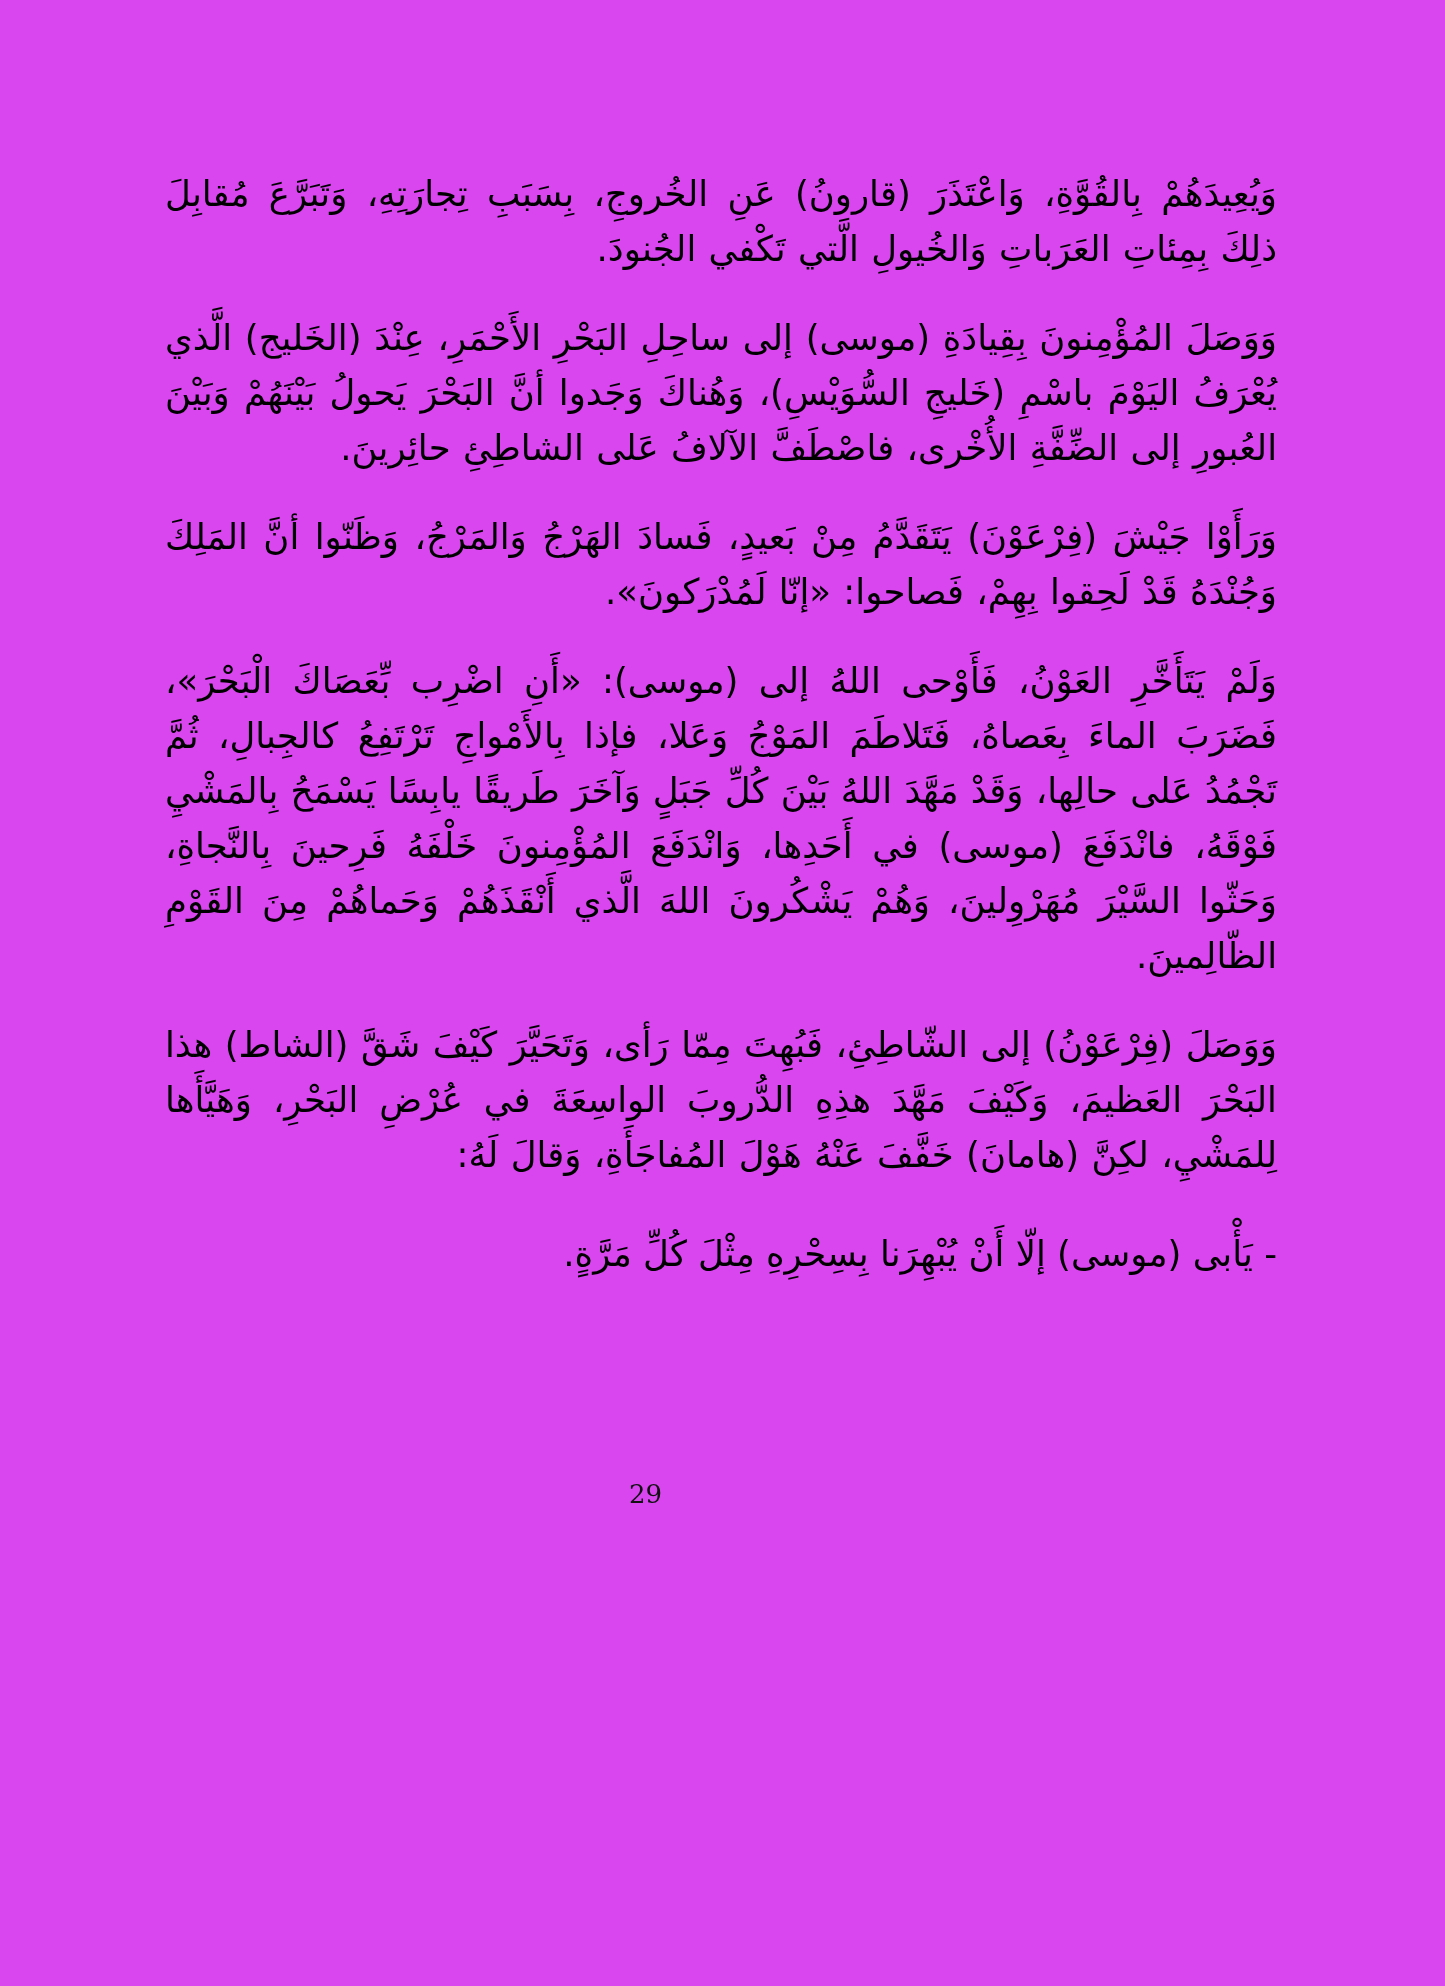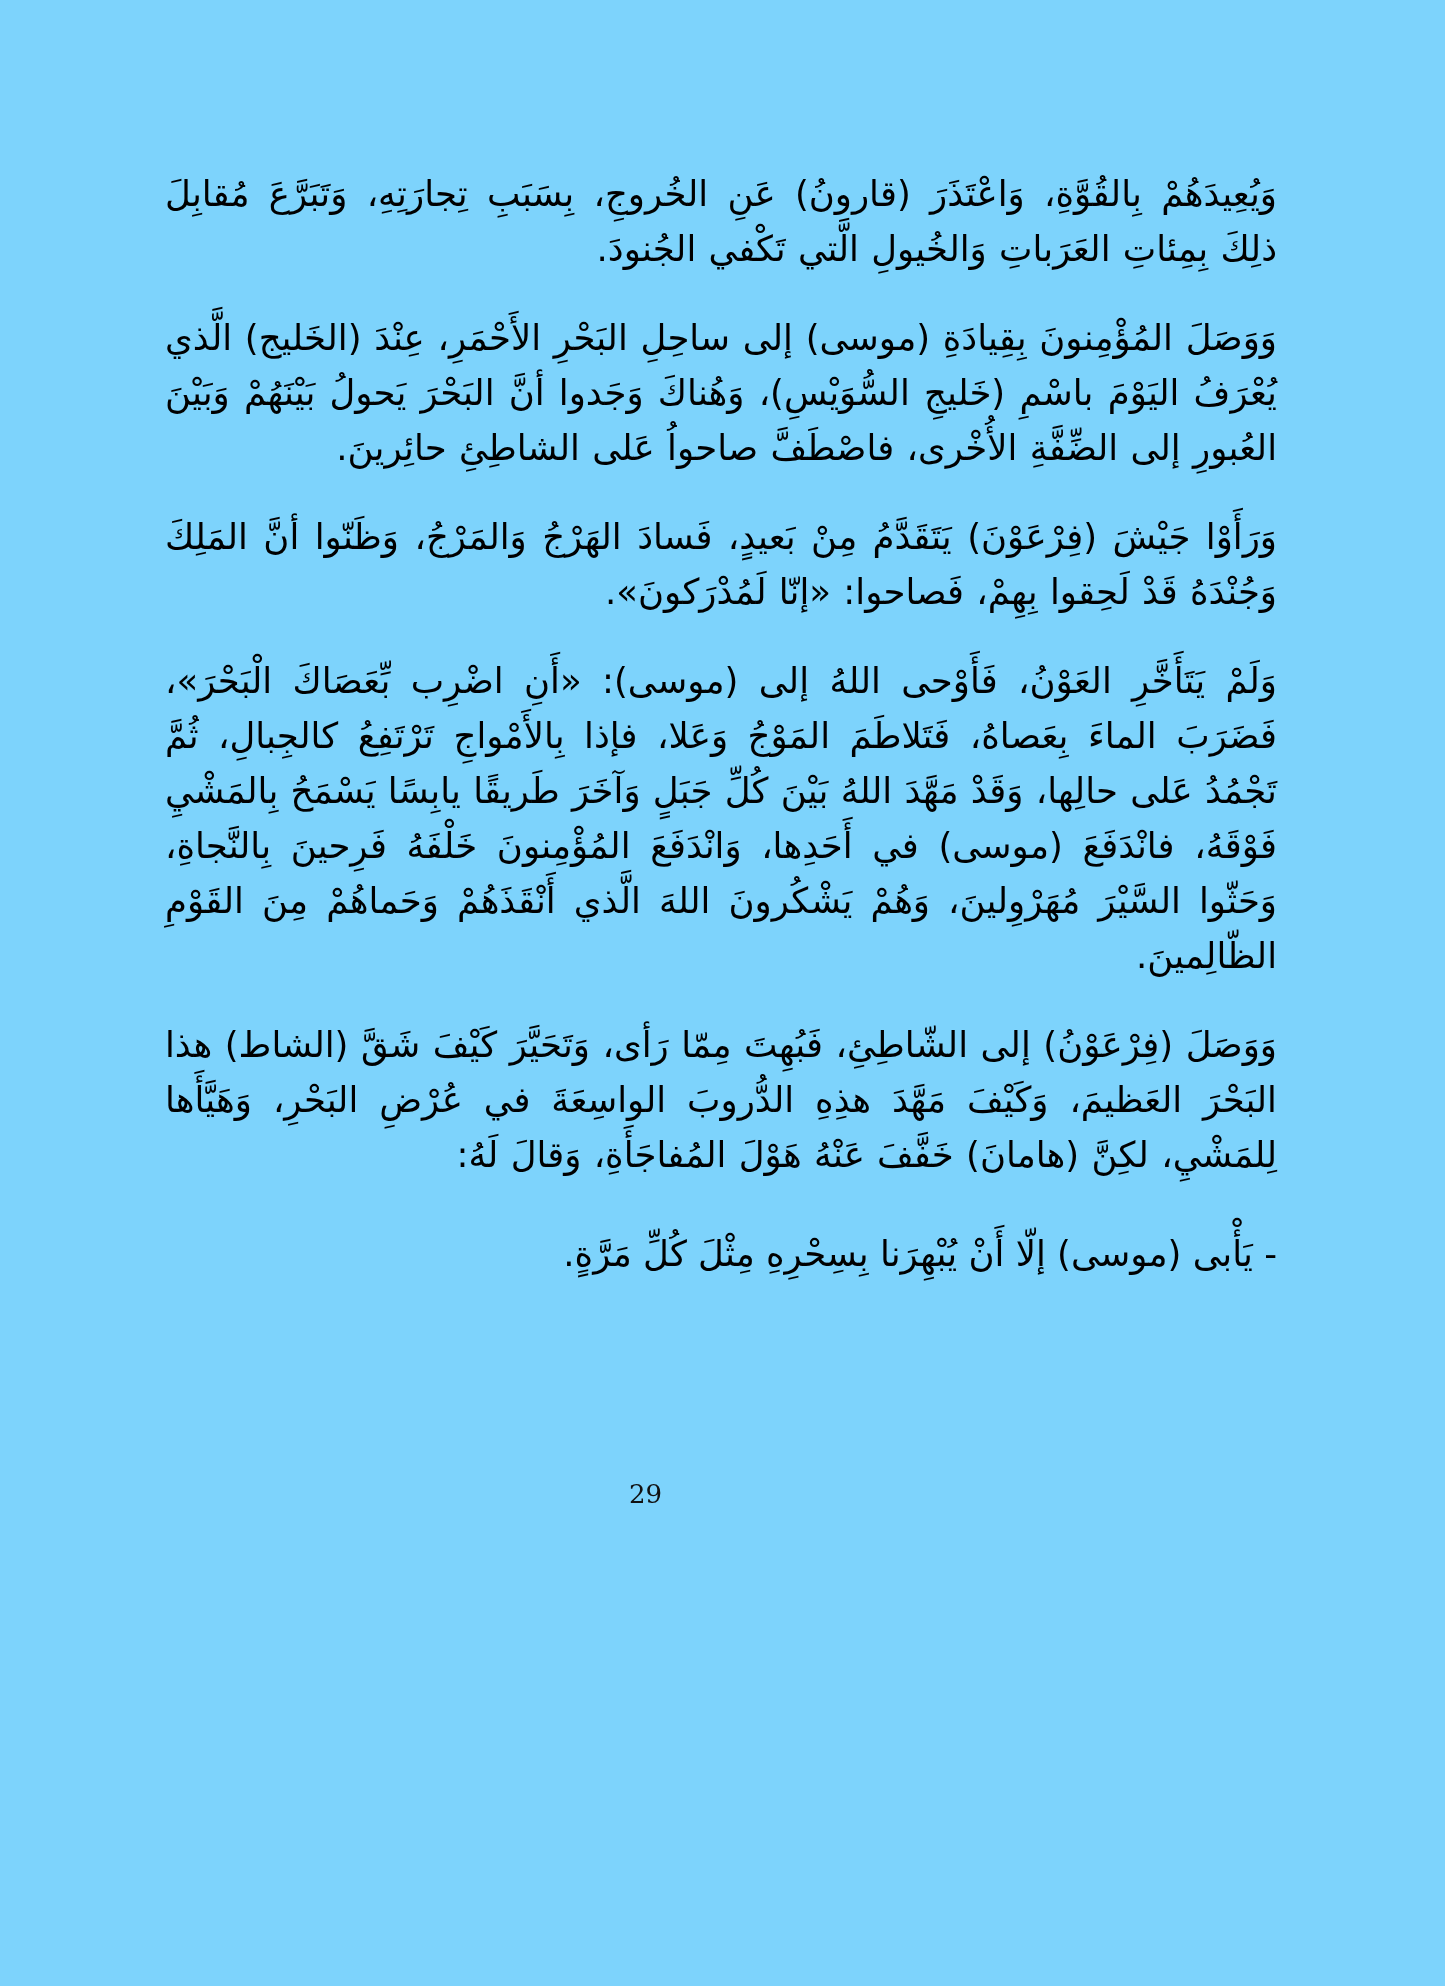--- a/index.html
+++ b/index.html
@@ -15,21 +15,21 @@
     font-family: "DejaVu Sans", "Liberation Sans", sans-serif;
     color: #000000;
     overflow: hidden;
   }
   .page {
     position: absolute;
     top: 0;
     left: 0;
     width: 1445px;
     height: 1986px;
-    background: #7dd3fc;
+    background: #d946ef;
     box-sizing: border-box;
   }
   .content {
     position: absolute;
     top: 166px;
     right: 168px;
     width: 1112px;
     direction: rtl;
     text-align: justify;
     text-align-last: right;
@@ -73,21 +73,21 @@
 </style>
 </head>
 <body>
 
 <div class="page">
 
   <div class="content">
 
     <p class="para">وَيُعِيدَهُمْ بِالقُوَّةِ، وَاعْتَذَرَ (قارونُ) عَنِ الخُروجِ، بِسَبَبِ تِجارَتِهِ، وَتَبَرَّعَ مُقابِلَ ذلِكَ بِمِئاتِ العَرَباتِ وَالخُيولِ الَّتي تَكْفي الجُنودَ.</p>
 
-    <p class="para">وَوَصَلَ المُؤْمِنونَ بِقِيادَةِ (موسى) إلى ساحِلِ البَحْرِ الأَحْمَرِ، عِنْدَ (الخَليج) الَّذي يُعْرَفُ اليَوْمَ باسْمِ (خَليجِ السُّوَيْسِ)، وَهُناكَ وَجَدوا أنَّ البَحْرَ يَحولُ بَيْنَهُمْ وَبَيْنَ العُبورِ إلى الضِّفَّةِ الأُخْرى، فاصْطَفَّ صاحواُ عَلى الشاطِئِ حائِرينَ.</p>
+    <p class="para">وَوَصَلَ المُؤْمِنونَ بِقِيادَةِ (موسى) إلى ساحِلِ البَحْرِ الأَحْمَرِ، عِنْدَ (الخَليج) الَّذي يُعْرَفُ اليَوْمَ باسْمِ (خَليجِ السُّوَيْسِ)، وَهُناكَ وَجَدوا أنَّ البَحْرَ يَحولُ بَيْنَهُمْ وَبَيْنَ العُبورِ إلى الضِّفَّةِ الأُخْرى، فاصْطَفَّ الآلافُ عَلى الشاطِئِ حائِرينَ.</p>
 
     <p class="para">وَرَأَوْا جَيْشَ (فِرْعَوْنَ) يَتَقَدَّمُ مِنْ بَعيدٍ، فَسادَ الهَرْجُ وَالمَرْجُ، وَظَنّوا أنَّ المَلِكَ وَجُنْدَهُ قَدْ لَحِقوا بِهِمْ، فَصاحوا: «إنّا لَمُدْرَكونَ».</p>
 
 
     <p class="para">وَلَمْ يَتَأَخَّرِ العَوْنُ، فَأَوْحى اللهُ إلى (موسى): «أَنِ اضْرِب بِّعَصَاكَ الْبَحْرَ»، فَضَرَبَ الماءَ بِعَصاهُ، فَتَلاطَمَ المَوْجُ وَعَلا، فإذا بِالأَمْواجِ تَرْتَفِعُ كالجِبالِ، ثُمَّ تَجْمُدُ عَلى حالِها، وَقَدْ مَهَّدَ اللهُ بَيْنَ كُلِّ جَبَلٍ وَآخَرَ طَريقًا يابِسًا يَسْمَحُ بِالمَشْيِ فَوْقَهُ، فانْدَفَعَ (موسى) في أَحَدِها، وَانْدَفَعَ المُؤْمِنونَ خَلْفَهُ فَرِحينَ بِالنَّجاةِ، وَحَثّوا السَّيْرَ مُهَرْوِلينَ، وَهُمْ يَشْكُرونَ اللهَ الَّذي أَنْقَذَهُمْ وَحَماهُمْ مِنَ القَوْمِ الظّالِمينَ.</p>
 
     <p class="para">وَوَصَلَ (فِرْعَوْنُ) إلى الشّاطِئِ، فَبُهِتَ مِمّا رَأى، وَتَحَيَّرَ كَيْفَ شَقَّ (الشاط) هذا البَحْرَ العَظيمَ، وَكَيْفَ مَهَّدَ هذِهِ الدُّروبَ الواسِعَةَ في عُرْضِ البَحْرِ، وَهَيَّأَها لِلمَشْيِ، لكِنَّ (هامانَ) خَفَّفَ عَنْهُ هَوْلَ المُفاجَأَةِ، وَقالَ لَهُ:</p>
 
     <p class="dialogue">- يَأْبى (موسى) إلّا أَنْ يُبْهِرَنا بِسِحْرِهِ مِثْلَ كُلِّ مَرَّةٍ.</p>
 

